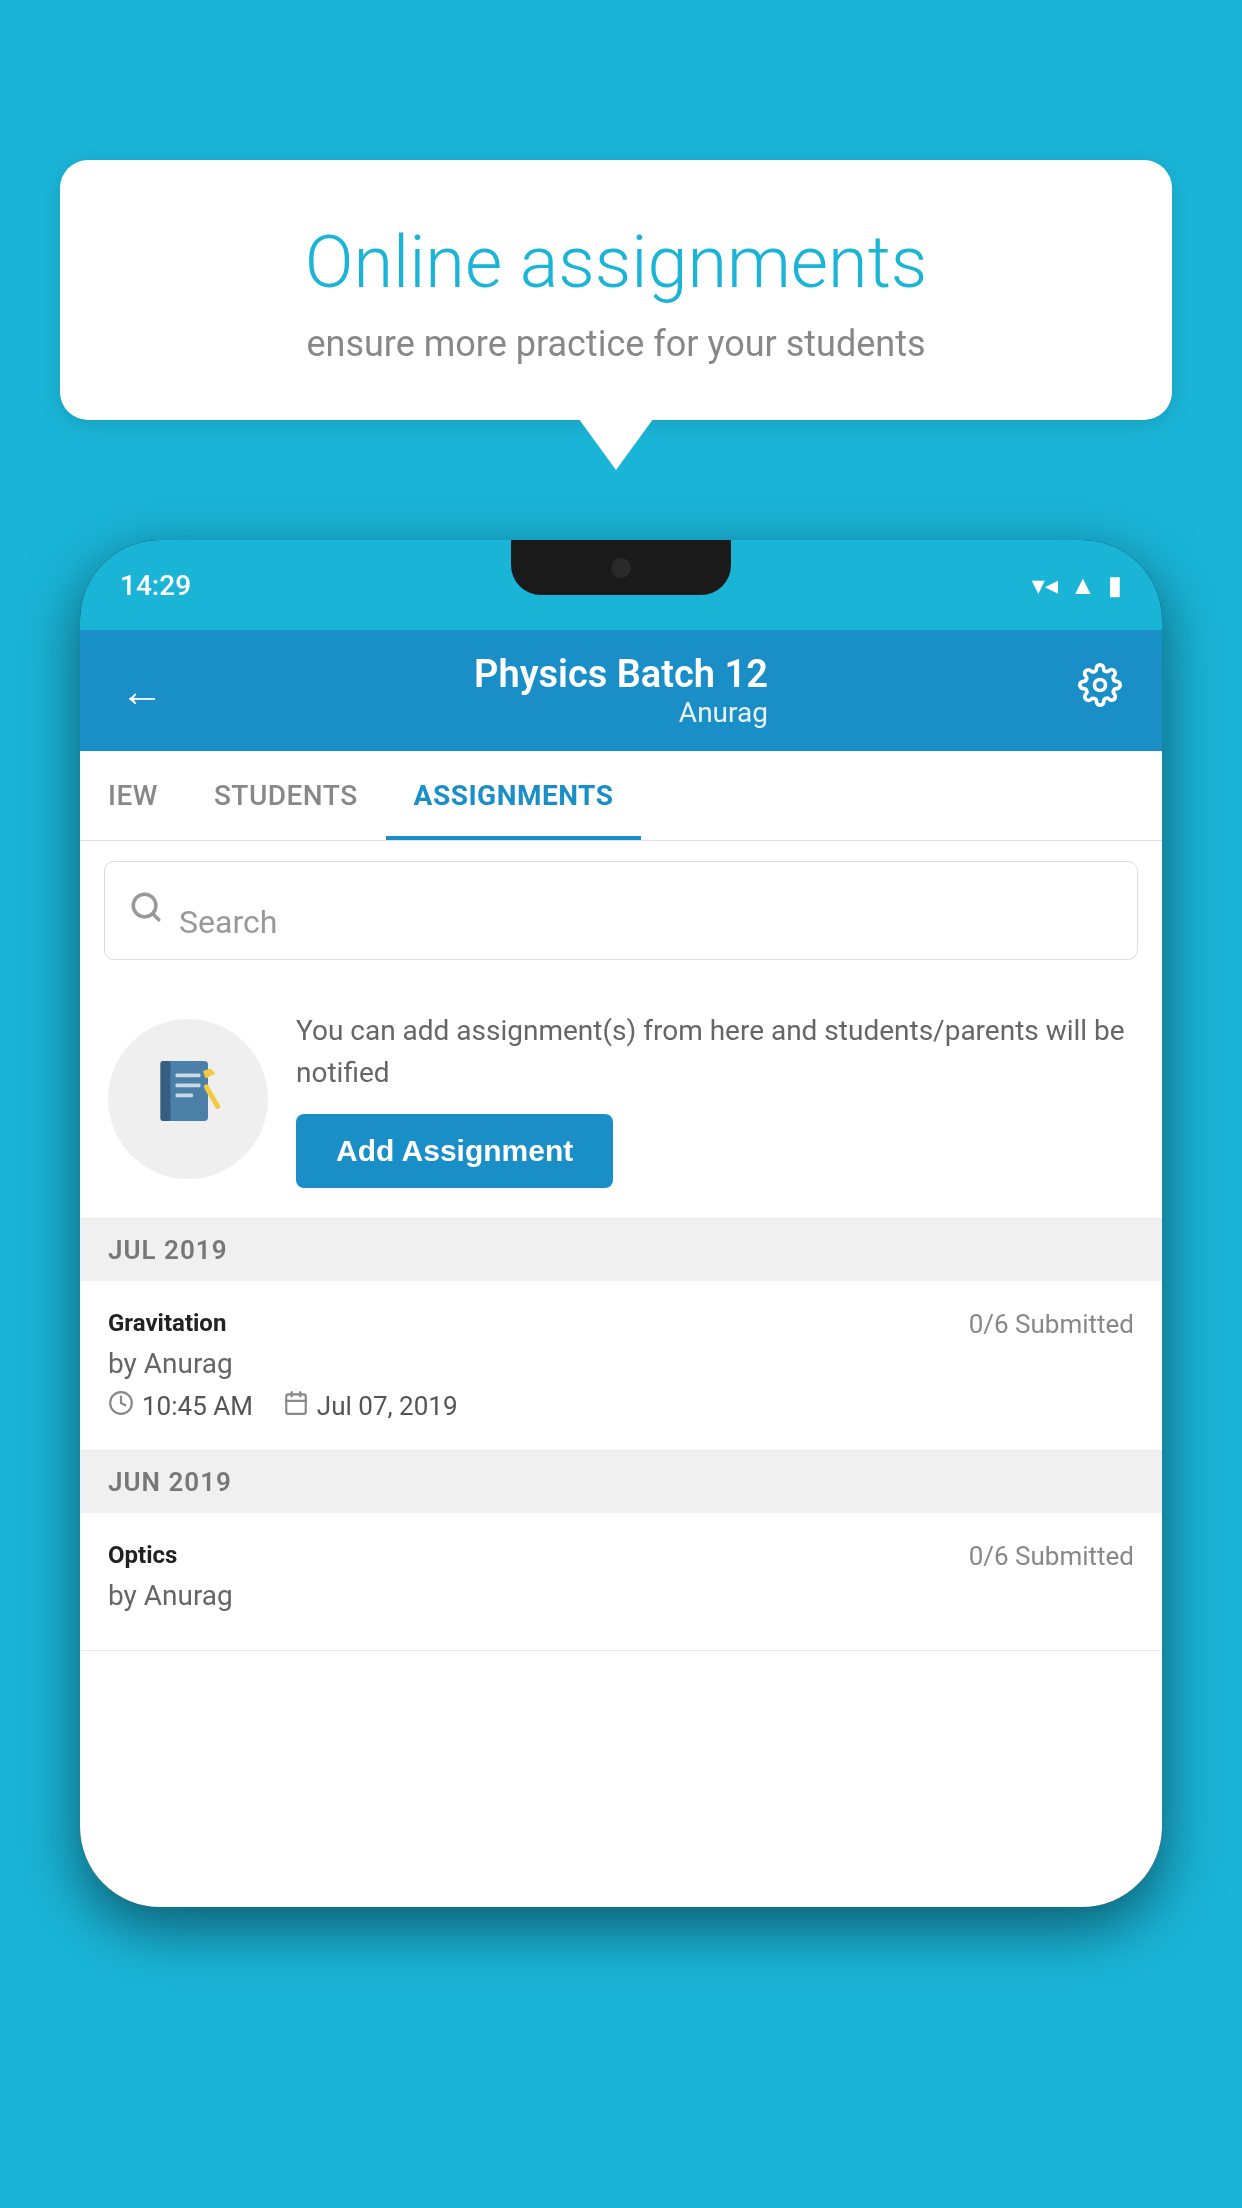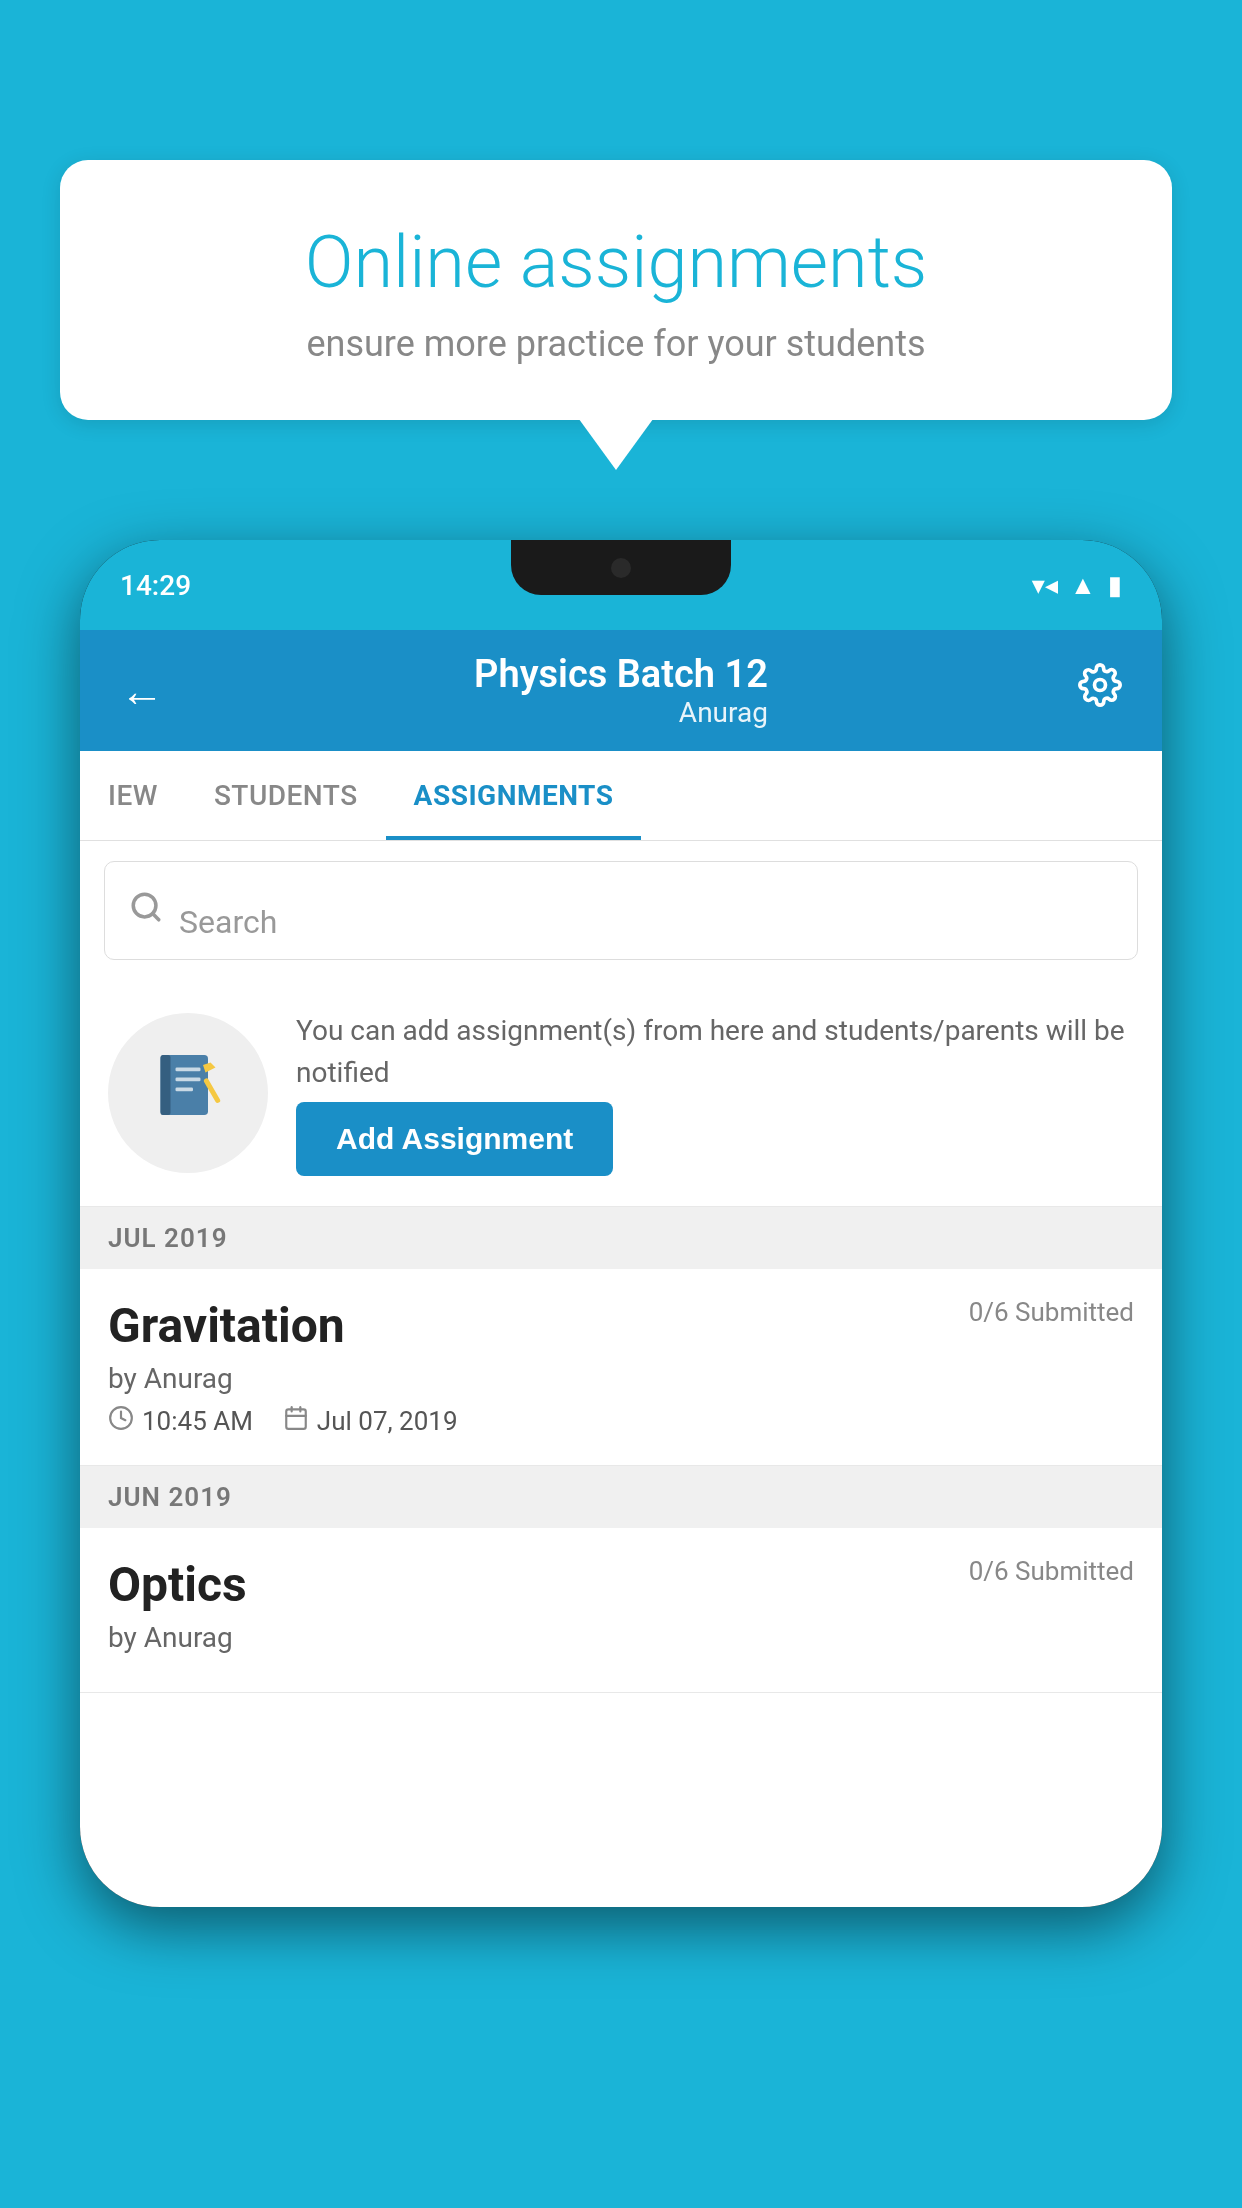--- a/index.html
+++ b/index.html
@@ -239,21 +239,21 @@
     .notebook-icon {
       font-size: 70px;
     }
     .add-assignment-content {
       flex: 1;
     }
     .add-assignment-desc {
       font-size: 28px;
       color: #666;
       line-height: 1.5;
-      margin-bottom: 8px;
+      margin-bottom: 20px;
     }
     .add-assignment-btn {
       background: #1a8fc7;
       color: white;
       border: none;
       border-radius: 8px;
       padding: 20px 40px;
       font-size: 30px;
       font-weight: 600;
       cursor: pointer;
@@ -276,21 +276,21 @@
       background: white;
       border-bottom: 1px solid #e8e8e8;
     }
     .assignment-row1 {
       display: flex;
       justify-content: space-between;
       align-items: flex-start;
       margin-bottom: 8px;
     }
     .assignment-name {
-      font-size: 48px;
+      font-size: 24px;
       font-weight: 700;
       color: #222;
     }
     .assignment-submitted {
       font-size: 26px;
       color: #888;
     }
     .assignment-by {
       font-size: 28px;
       color: #666;

